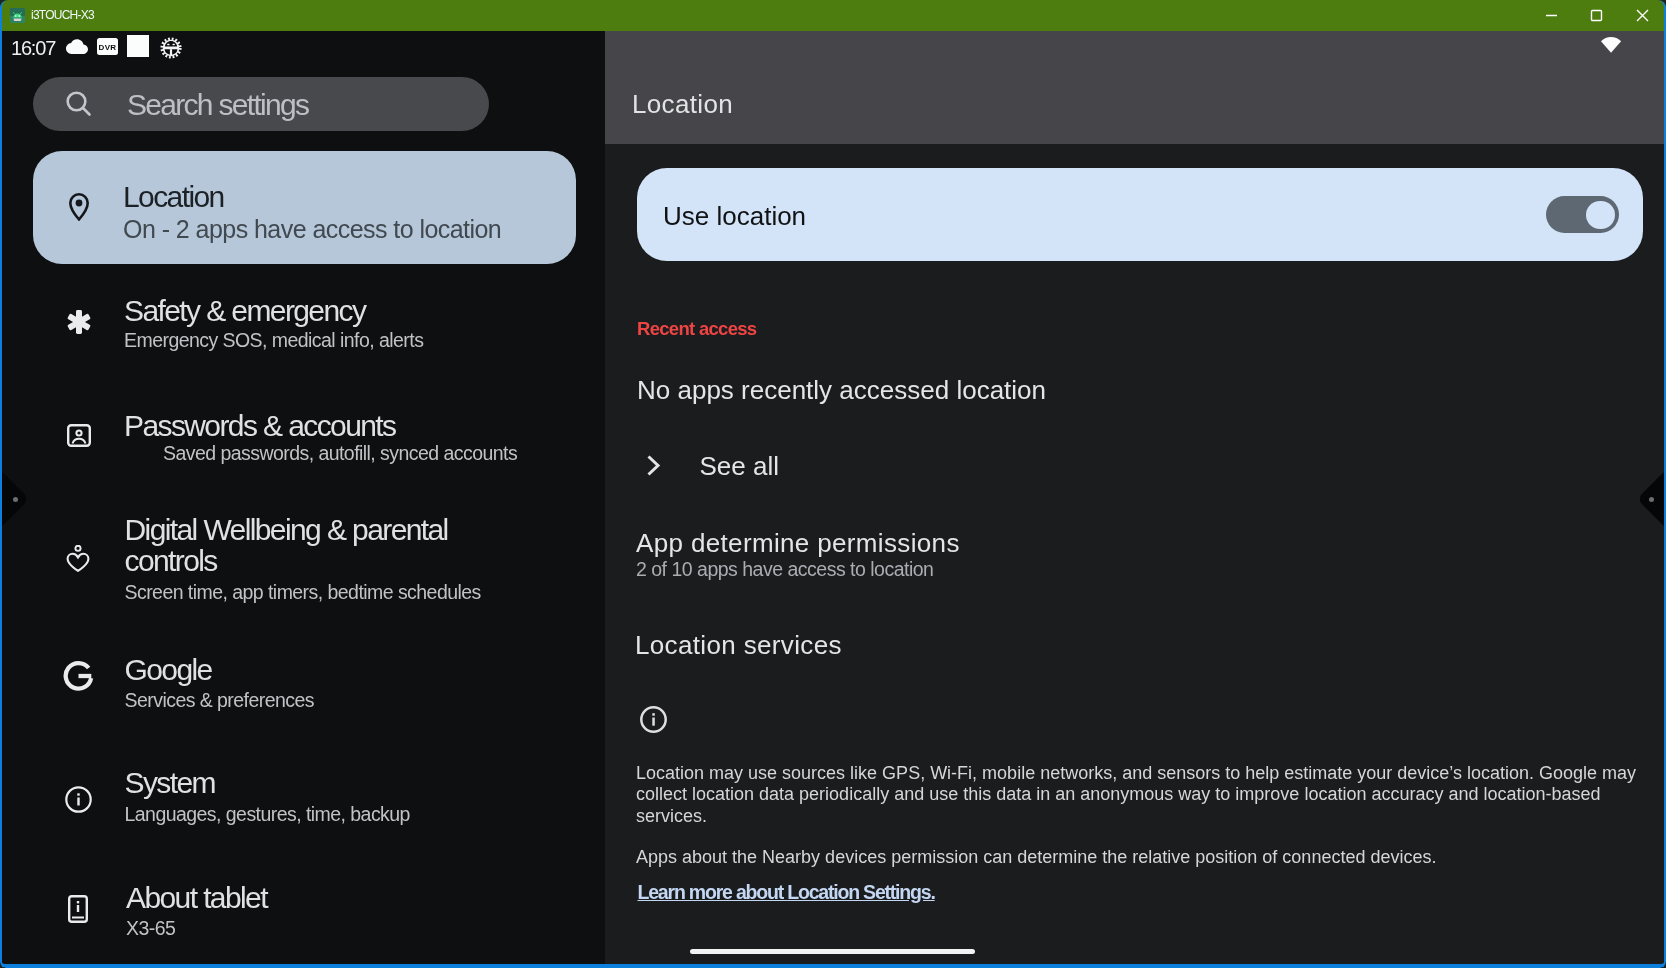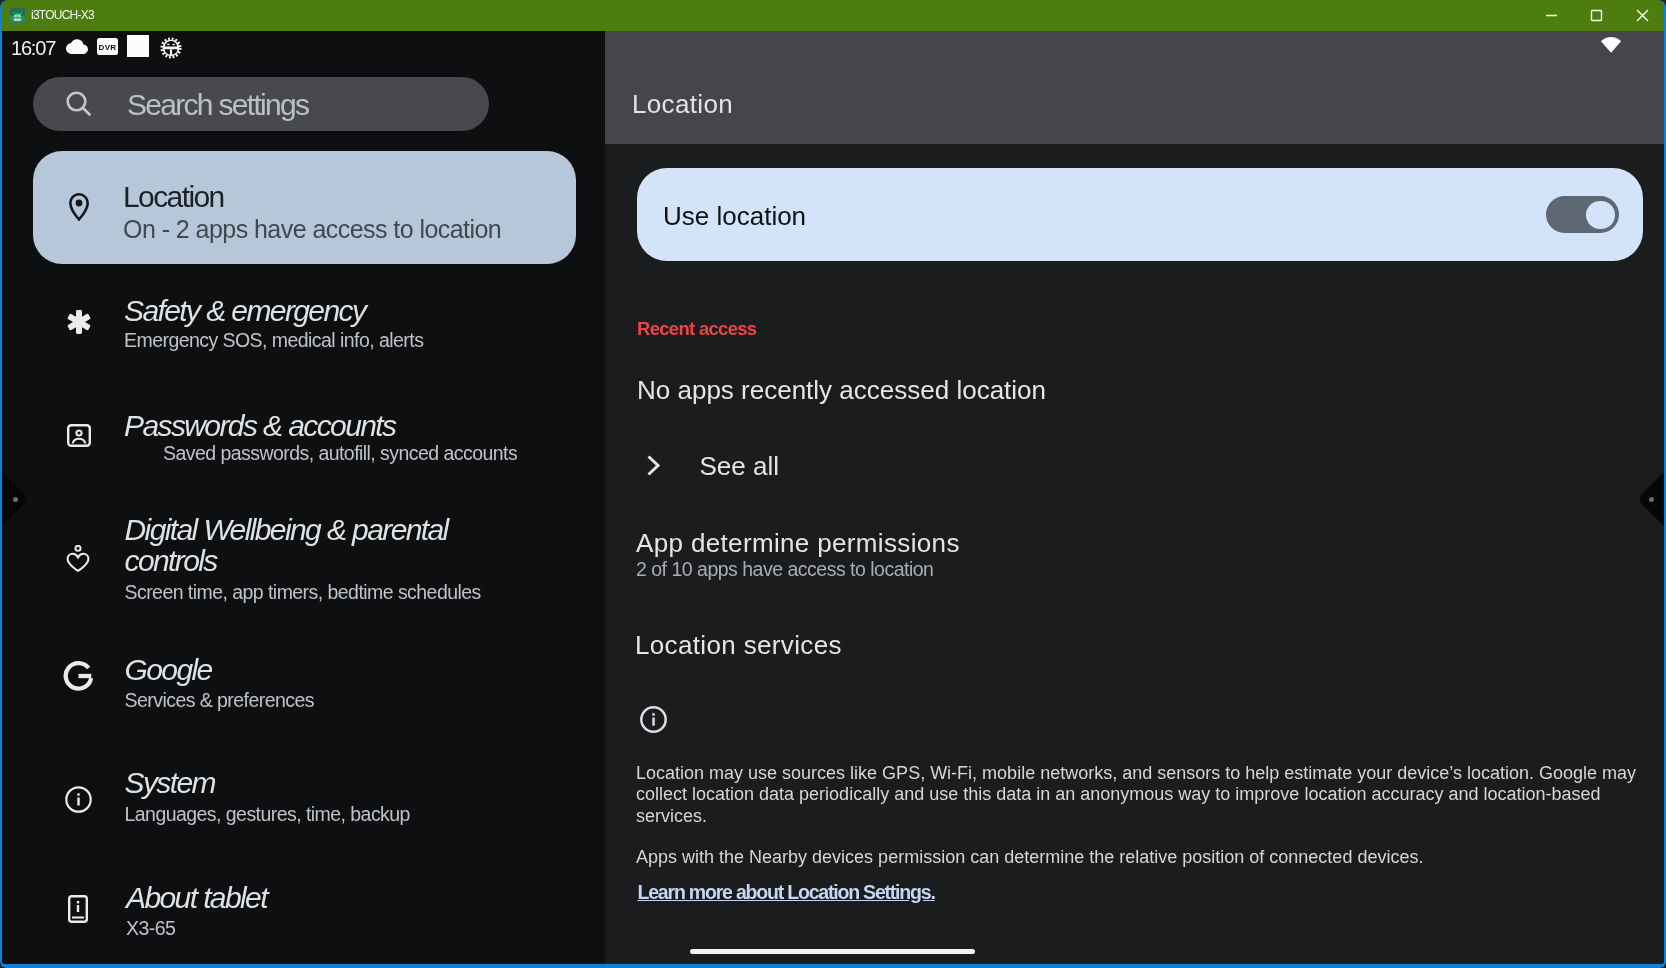--- a/index.html
+++ b/index.html
@@ -22,21 +22,21 @@
   
   #time { position:absolute; left:11px; top:38.3px; line-height:1; font-size:20px; font-weight:400; color:#eff0f1; letter-spacing:-1.2px; }
 
   
   #search { position:absolute; left:33px; top:77px; width:456px; height:54px; border-radius:27px; background:#48494d; }
   #searchtext { position:absolute; left:127px; top:78px; height:54px; line-height:54px; font-size:30px; letter-spacing:-1.7px; color:#bcc0c4; }
 
   
   #selpill { position:absolute; left:33px; top:151px; width:543px; height:113px; border-radius:29px; background:#b6c7d9; }
 
-  .t31 { font-size:30px; letter-spacing:-1.6px; color:#dfe2e4; white-space:nowrap;font-style:italic; }
+  .t31 { font-size:30px; letter-spacing:-1.6px; color:#dfe2e4; white-space:nowrap; }
   .t19 { font-size:19.5px; letter-spacing:-0.55px; color:#c0c3c6; white-space:nowrap; }
   .t26 { font-size:26px; color:#e4e5e7; white-space:nowrap; }
 
   
   #loc-t  { left:123px; top:182.4px; font-size:30px; letter-spacing:-1.6px; color:#1b2125; }
   #loc-s  { left:123px; top:217px; font-size:25px; letter-spacing:-0.55px; color:#414950; }
   #saf-t  { left:124px; top:295.6px; }
   #saf-s  { left:124px; top:330.5px;text-align:center; }
   #pas-t  { left:124px; top:411.1px; }
   #pas-s  { left:124px; top:444.3px;margin-left:39px; }
@@ -187,21 +187,21 @@
   <div class="abs" id="applocs2">2 of 10 apps have access to location</div>
   <div class="abs t26" id="locserv">Location services</div>
 
   <svg class="abs" style="left:640px; top:706px;" width="27" height="27" viewBox="0 0 27 27">
     <circle cx="13.5" cy="13.5" r="12.2" fill="none" stroke="#dcdee1" stroke-width="2.5"></circle>
     <rect x="12.3" y="11.5" width="2.5" height="8.2" fill="#dcdee1"></rect>
     <rect x="12.3" y="7.2" width="2.5" height="2.5" fill="#dcdee1"></rect>
   </svg>
 
   <div class="abs" id="para1">Location may use sources like GPS, Wi-Fi, mobile networks, and sensors to help estimate your device’s location. Google may<br>collect location data periodically and use this data in an anonymous way to improve location accuracy and location-based<br>services.</div>
-  <div class="abs" id="para2">Apps with the Nearby devices permission can determine the relative position of connected devices.</div>
+  <div class="abs" id="para2">Apps about the Nearby devices permission can determine the relative position of connected devices.</div>
   <div class="abs" id="link">Learn more about Location Settings.</div>
 
   <div id="scrollbar"></div>
 
   <div class="handle" style="left:1646px; top:477px;"></div>
   <div class="handledot" style="left:1648.5px; top:496.5px;"></div>
 
   <div id="titlebar">
     <svg class="abs" style="left:10px; top:8px;" width="15" height="15" viewBox="0 0 15 15">
       <rect x="0" y="0" width="15" height="15" rx="2" fill="#2d8566"></rect>

